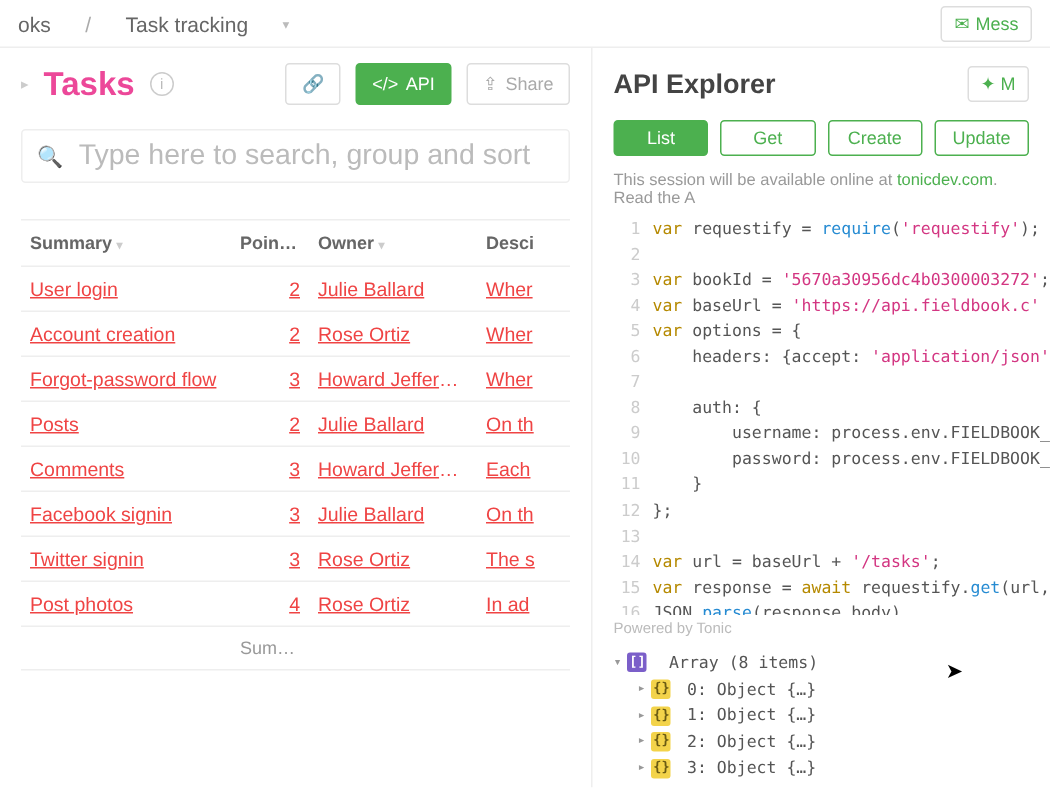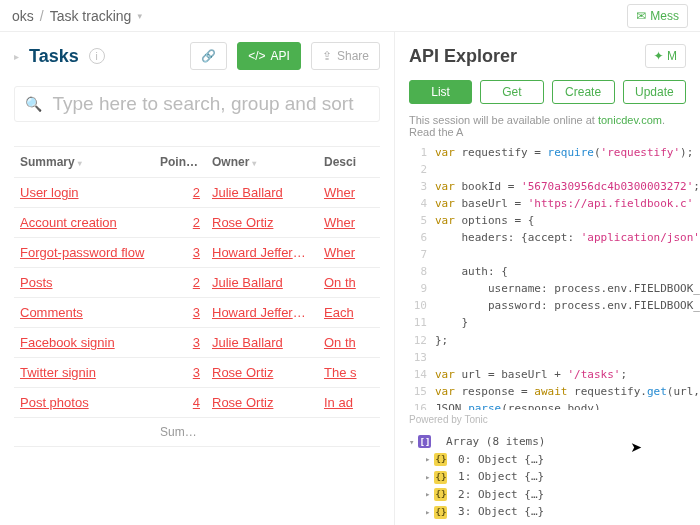--- a/index.html
+++ b/index.html
@@ -1,27 +1,27 @@
 <!DOCTYPE html>
 <html><head>
 <meta charset="utf-8">
 <style>
   *{box-sizing:border-box;margin:0;padding:0;}
   body{font-family:-apple-system,BlinkMacSystemFont,"Segoe UI",Helvetica,Arial,sans-serif;font-size:13px;color:#333;background:#fff;width:700px;height:525px;overflow:hidden;}
   .top-bar{height:32px;display:flex;align-items:center;padding:0 12px;border-bottom:1px solid #eee;}
-  .crumb{color:#666;font-size:14px;display:flex;align-items:center;gap:6px;}
+  .crumb{color:#666;font-size:14px;display:flex;align-items:center;gap:23px;}
   .crumb .sep{color:#aaa;}
   .chev{font-size:9px;color:#bbb;}
   .top-spacer{flex:1;}
   .msg-btn{border:1px solid #ddd;border-radius:3px;padding:4px 8px;color:#4cb04f;font-size:12px;display:flex;align-items:center;gap:4px;cursor:pointer;}
   .split{display:flex;height:calc(525px - 32px);}
   .left{width:395px;border-right:1px solid #eee;display:flex;flex-direction:column;}
   .right{flex:1;display:flex;flex-direction:column;min-width:0;}
   .sheet-head{display:flex;align-items:center;padding:10px 14px;gap:10px;}
-  .sheet-title{font-size:18px;font-weight:600;color:#0c4a6e;}
+  .sheet-title{font-size:22px;font-weight:600;color:#ec4899;}
   .info-circ{width:16px;height:16px;border:1px solid #ccc;border-radius:50%;display:flex;align-items:center;justify-content:center;font-size:10px;color:#bbb;}
   .sheet-btn{border:1px solid #ddd;border-radius:3px;padding:6px 10px;font-size:12px;display:flex;align-items:center;gap:5px;cursor:pointer;}
   .sheet-btn.green{color:#4cb04f;}
   .sheet-btn.solid{background:#4cb04f;color:#fff;border-color:#4cb04f;}
   .sheet-btn.gray{color:#aaa;}
   .search-row{padding:6px 14px;}
   .search-wrap{border:1px solid #eee;border-radius:3px;display:flex;align-items:center;padding:6px 10px;gap:10px;}
   .search-ic{color:#ccc;font-size:14px;}
   .search-input{border:none;outline:none;flex:1;font-size:19px;color:#333;}
   .search-input::placeholder{color:#bbb;}

